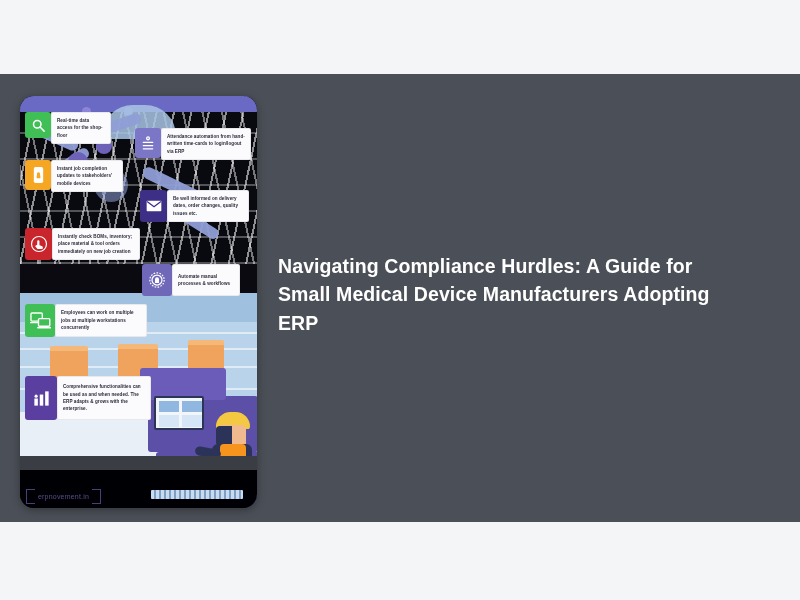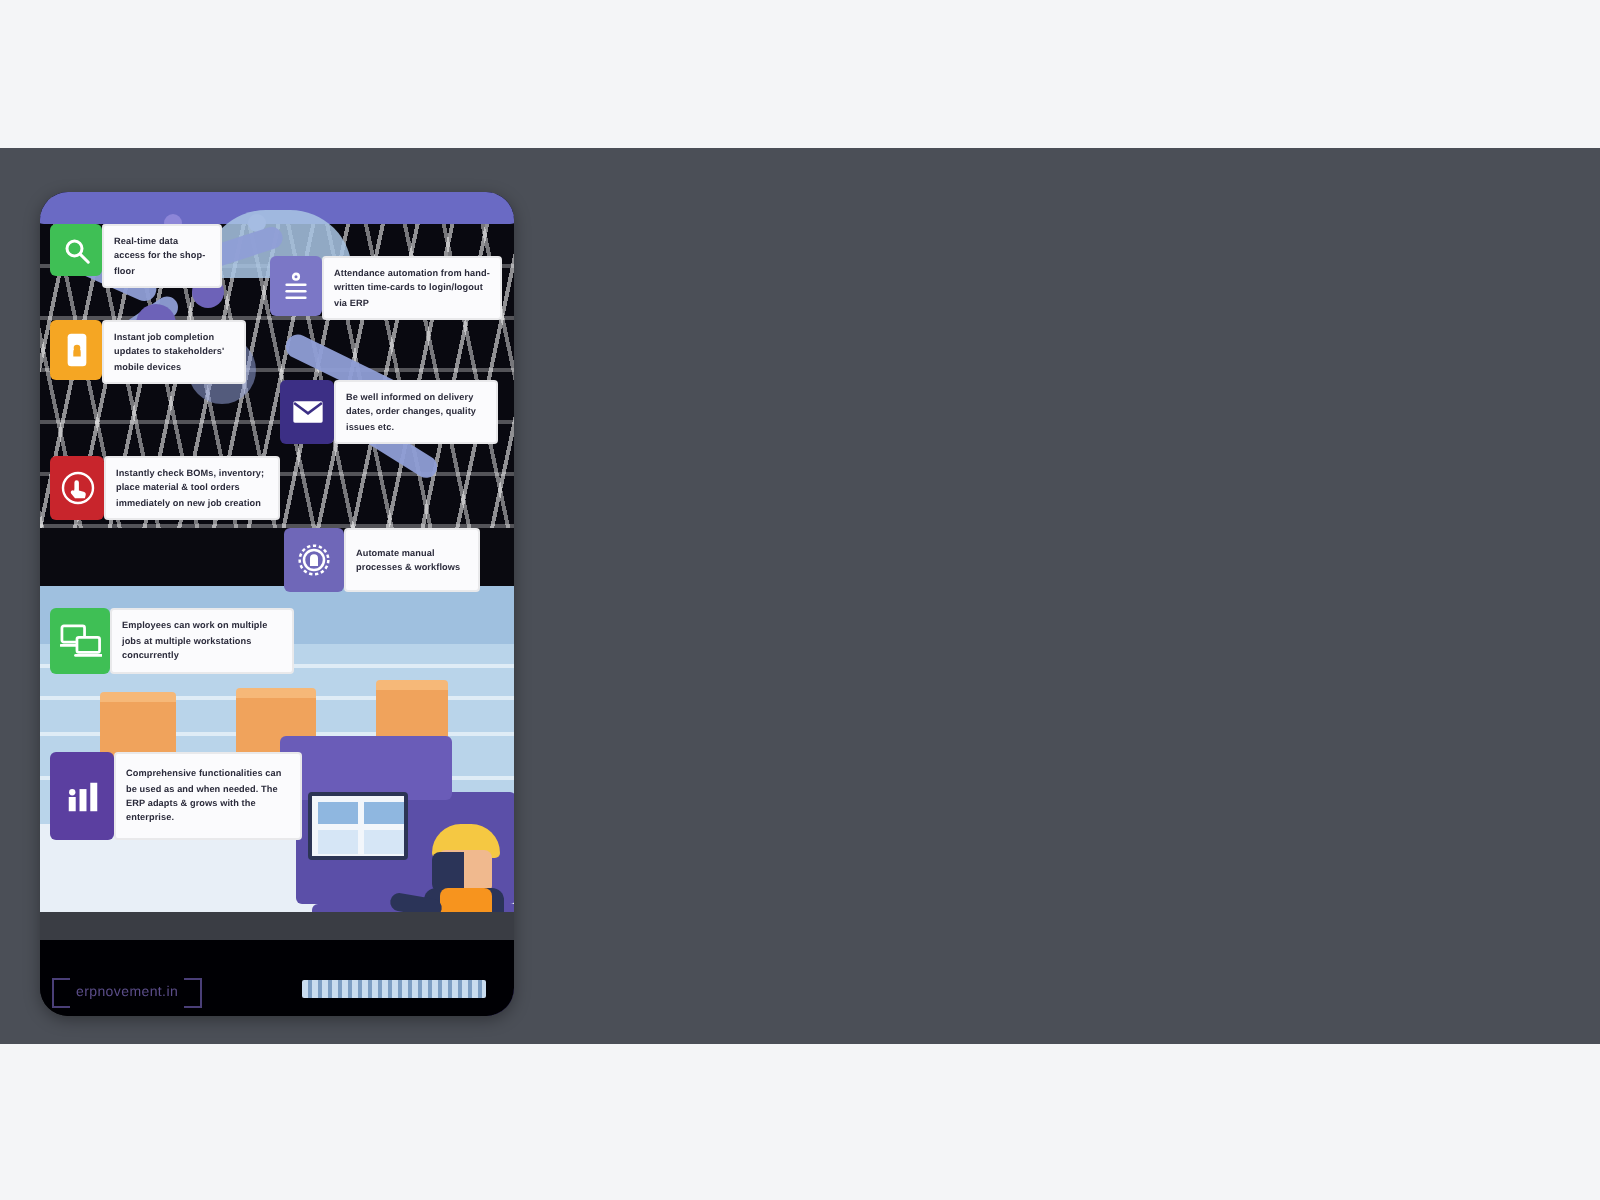--- a/index.html
+++ b/index.html
@@ -290,14 +290,15 @@
 
       <div class="ig-footer-grey"></div>
       <div class="ig-footer">
         <div class="watermark">erpnovement.in</div>
         <div class="footer-strip"></div>
       </div>
 
     </div>
   </div>
 
+  <h1 id="headline">Navigating Compliance Hurdles: A Guide for Small Medical Device Manufacturers Adopting ERP</h1>
 
 </div>
 
 </body></html>

